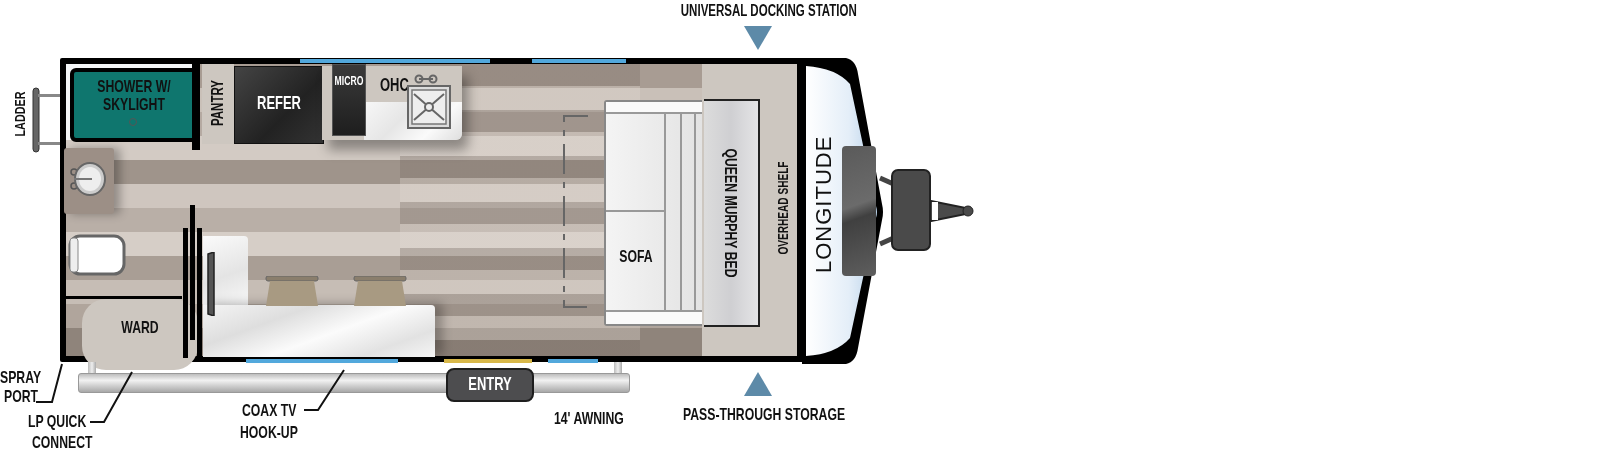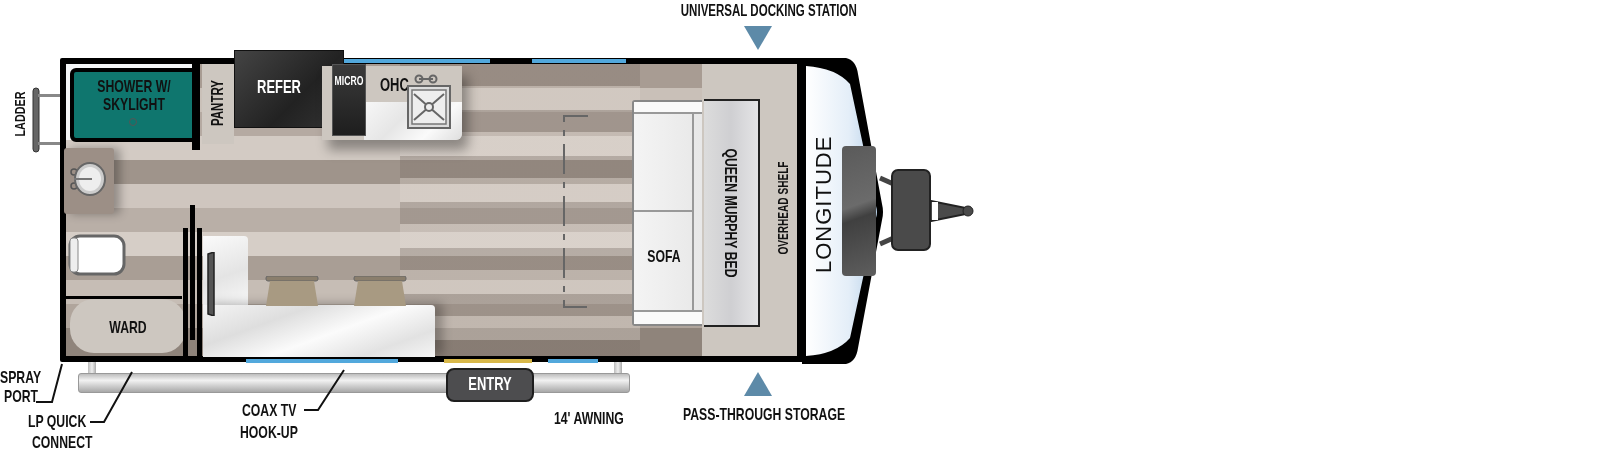--- a/index.html
+++ b/index.html
@@ -56,21 +56,21 @@
   <div class="lbl c" style="left:-10px;top:6px;width:140px;font-size:17px;">SHOWER W/</div>
   <div class="lbl c" style="left:-10px;top:24px;width:140px;font-size:17px;">SKYLIGHT</div>
   <div class="abs" style="left:55px;top:46px;width:6px;height:6px;border:1.5px solid #555;border-radius:50%;"></div>
 </div>
 <div class="abs" style="left:192px;top:64px;width:8px;height:86px;background:#000;"></div>
 
 <div class="abs tan" style="left:202px;top:64px;width:32px;height:80px;">
   <div class="vtext" style="left:-20px;top:30px;width:72px;font-size:16px;text-align:center;transform:rotate(-90deg) scaleX(0.72);">PANTRY</div>
 </div>
 
-<div class="abs" style="left:234px;top:50px;width:88px;height:76px;background:linear-gradient(135deg,#444,#222 60%,#333);border:1px solid #111;padding-left:20px;">
+<div class="abs" style="left:234px;top:66px;width:88px;height:76px;background:linear-gradient(135deg,#444,#222 60%,#333);border:1px solid #111;">
   <div class="lbl c" style="left:0;top:28px;width:88px;font-size:18px;color:#fff;">REFER</div>
 </div>
 
 <div class="abs tan" style="left:322px;top:66px;width:140px;height:74px;border-radius:0 0 6px 0;box-shadow:6px 10px 12px rgba(0,0,0,.35);"></div>
 <div class="abs" style="left:364px;top:102px;width:98px;height:38px;background:linear-gradient(135deg,#f7f7f7,#e6e6e6 40%,#fafafa 70%,#dedede);border-radius:0 0 6px 0;"></div>
 <div class="abs" style="left:332px;top:64px;width:32px;height:70px;background:linear-gradient(180deg,#3a3a3a,#1e1e1e);border:1px solid #555;">
   <div class="lbl c" style="left:-8px;top:8px;width:48px;font-size:12px;color:#fff;">MICRO</div>
 </div>
 <div class="lbl" style="left:380px;top:77px;font-size:18px;">OHC</div>
 <svg class="abs" style="left:405px;top:74px;" width="50" height="58">
@@ -93,21 +93,21 @@
   <line x1="8" y1="19" x2="26" y2="19" stroke="#777" stroke-width="2"></line>
 </svg>
 
 <svg class="abs" style="left:68px;top:234px;" width="58" height="42">
   <rect x="2" y="2" width="54" height="38" rx="10" fill="#fff" stroke="#666" stroke-width="3"></rect>
   <rect x="2" y="4" width="8" height="34" rx="3" fill="#eee" stroke="#888" stroke-width="1"></rect>
 </svg>
 
 <div class="abs" style="left:64px;top:296px;width:118px;height:3px;background:#000;"></div>
 
-<div class="abs tan" style="left:70px;top:299px;width:116px;height:54px;border-radius:24px;">
+<div class="abs tan" style="left:82px;top:299px;width:116px;height:71px;border-radius:24px;">
   <div class="lbl c" style="left:0;top:20px;width:116px;font-size:17px;">WARD</div>
 </div>
 
 <div class="abs" style="left:183px;top:228px;width:5px;height:130px;background:#000;"></div>
 <div class="abs" style="left:190px;top:205px;width:5px;height:135px;background:#000;"></div>
 <div class="abs" style="left:197px;top:228px;width:5px;height:130px;background:#000;"></div>
 
 <div class="abs" style="left:203px;top:236px;width:45px;height:121px;background:linear-gradient(160deg,#fafafa,#e4e4e4 35%,#f6f6f6 60%,#dcdcdc);border-radius:0 4px 0 0;"></div>
 <div class="abs" style="left:203px;top:305px;width:232px;height:52px;background:linear-gradient(160deg,#f4f4f4,#dedede 30%,#fbfbfb 55%,#e2e2e2 80%,#f5f5f5);border-radius:0 4px 0 0;box-shadow:8px -2px 10px rgba(0,0,0,.25);"></div>
 <svg class="abs" style="left:204px;top:252px;" width="12" height="64">
@@ -120,21 +120,21 @@
 </svg>
 <svg class="abs" style="left:352px;top:276px;" width="56" height="30">
   <rect x="2" y="0" width="52" height="5" rx="2" fill="#8a7e6c" stroke="#666"></rect>
   <path d="M6 5 L50 5 L54 30 L2 30 Z" fill="#a89a82"></path>
 </svg>
 
 <svg class="abs" style="left:560px;top:114px;" width="30" height="196">
   <polyline points="28,2 4,2 4,193 28,193" fill="none" stroke="#666" stroke-width="2" stroke-dasharray="30,8,6,8"></polyline>
 </svg>
 
-<div class="abs" style="left:632px;top:100px;width:100px;height:222px;background:linear-gradient(90deg,#f4f4f4,#e2e2e2);border:2px solid #888;border-radius:3px;">
+<div class="abs" style="left:604px;top:100px;width:100px;height:222px;background:linear-gradient(90deg,#f4f4f4,#e2e2e2);border:2px solid #888;border-radius:3px;">
   <div class="abs" style="left:0;top:0;width:100px;height:10px;background:#fafafa;border-bottom:2px solid #999;"></div>
   <div class="abs" style="left:0;top:208px;width:100px;height:12px;background:#fafafa;border-top:2px solid #999;"></div>
   <div class="abs" style="left:0;top:108px;width:60px;height:2px;background:#999;"></div>
   <div class="abs" style="left:58px;top:10px;width:2px;height:198px;background:#999;"></div>
   <div class="abs" style="left:74px;top:10px;width:2px;height:198px;background:#999;"></div>
   <div class="abs" style="left:88px;top:10px;width:2px;height:198px;background:#999;"></div>
   <div class="lbl c" style="left:0;top:146px;width:60px;font-size:17px;">SOFA</div>
 </div>
 
 <div class="abs tan" style="left:702px;top:64px;width:95px;height:292px;"></div>

